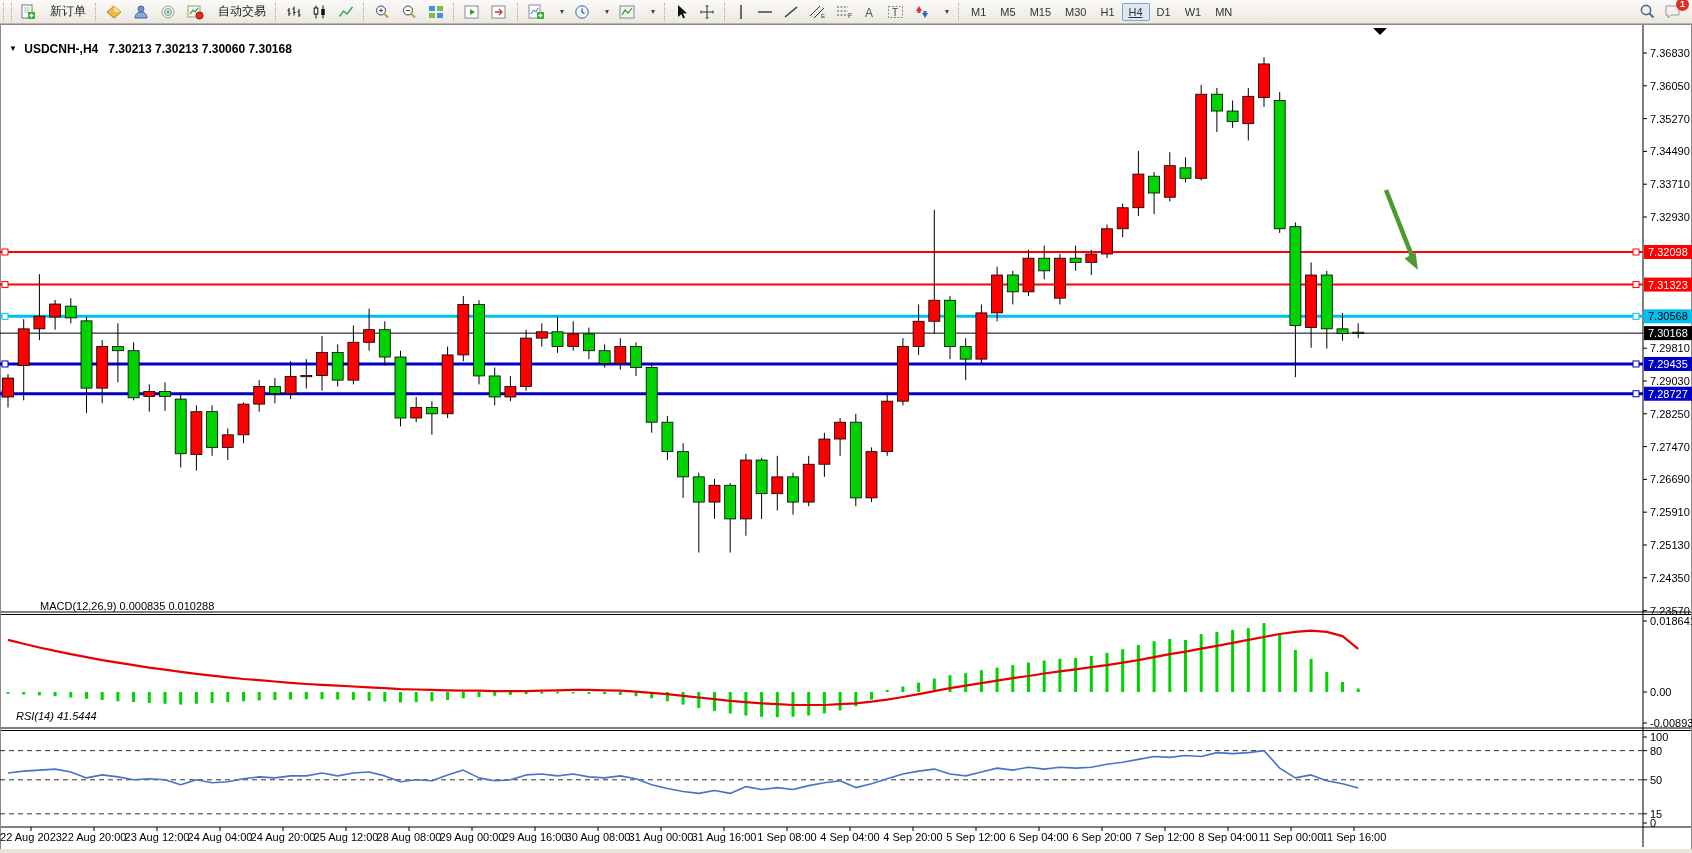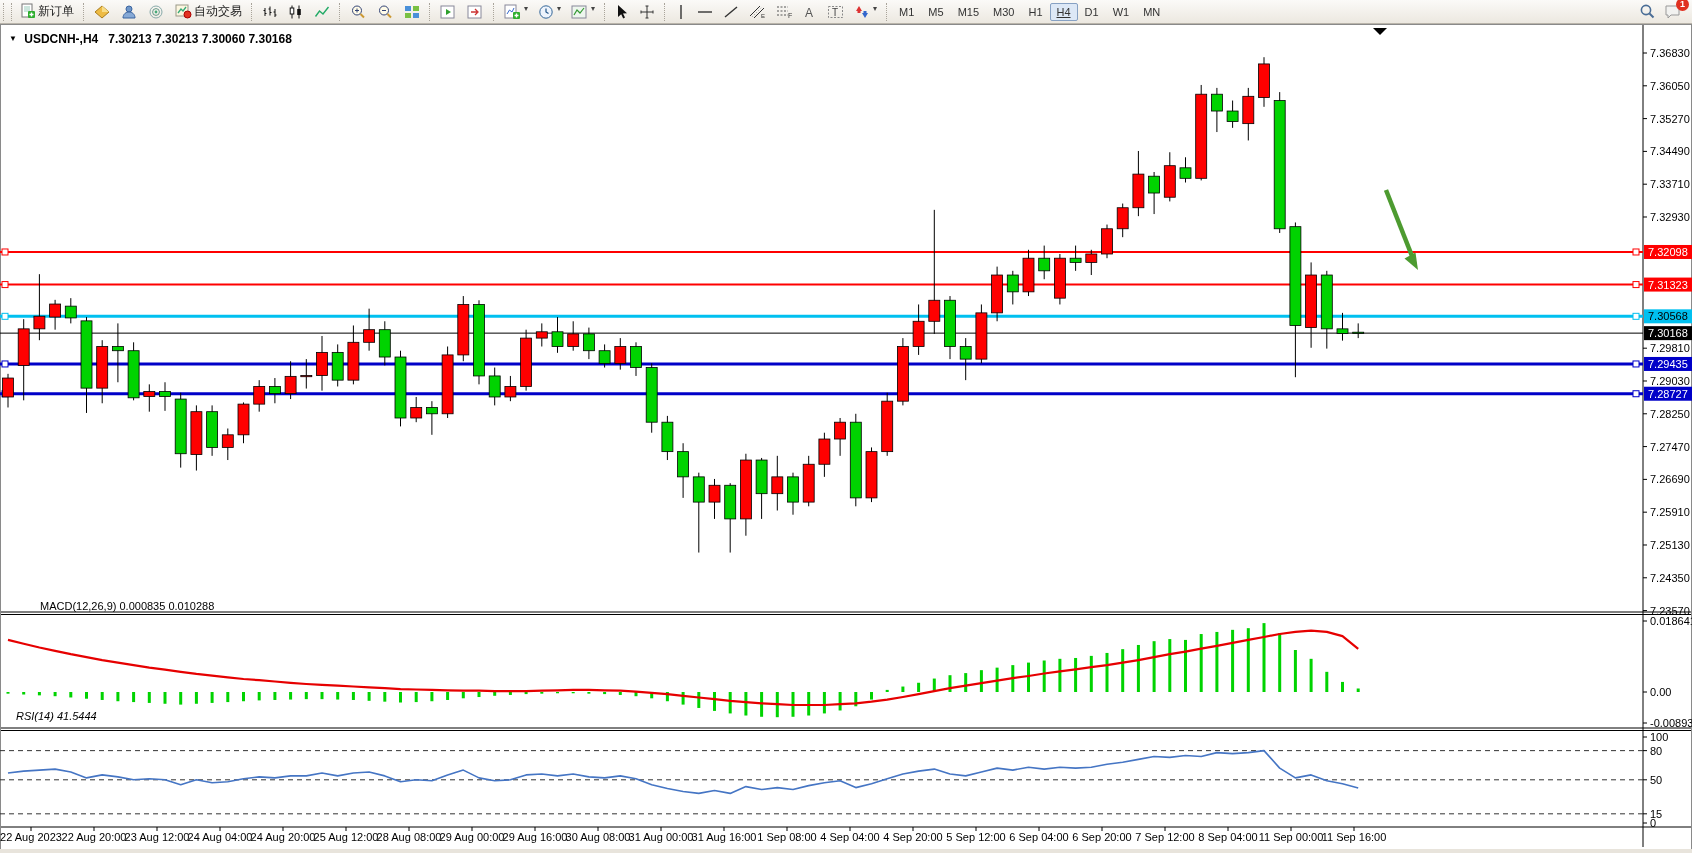--- a/index.html
+++ b/index.html
@@ -3,32 +3,32 @@
 <meta charset="utf-8">
 <style>
   html,body{margin:0;padding:0;background:#fff;font-family:"Liberation Sans",sans-serif;}
   #app{position:relative;width:1692px;height:853px;background:#fff;overflow:hidden;}
   
   .toolbar{position:absolute;left:0;top:0;width:1692px;height:23px;
     background:linear-gradient(#fbfaf8,#ece8e0);border-bottom:1px solid #b9b4aa;
     display:flex;align-items:center;font-size:12px;color:#222;}
   .grip{width:7px;height:18px;border-left:1px dotted #a9a49a;border-right:1px dotted #a9a49a;margin:0 3px;}
   .sep{width:1px;height:18px;border-left:1px dotted #a9a49a;margin:0 4px;}
-  .tbtn{display:flex;gap:2px;padding:2px 4px;border:1px solid transparent;border-radius:2px;white-space:nowrap;}
+  .tbtn{display:flex;align-items:center;gap:14px;padding:2px 4px;border:1px solid transparent;border-radius:2px;white-space:nowrap;}
   .caret{font-size:8px;color:#444;margin-left:1px;}
   .tf{padding:2px 6px;font-size:11px;color:#333;border:1px solid transparent;border-radius:2px;}
   .tf.active{background:#dde8f6;border-color:#87a1c3;text-decoration:underline;}
   .right-tools{margin-left:auto;display:flex;align-items:center;gap:8px;padding-right:10px;}
   .badge{position:absolute;top:-5px;right:-7px;background:#e03020;color:#fff;border-radius:50%;
     width:13px;height:13px;font-size:9px;line-height:13px;text-align:center;font-weight:bold;}
   .chatwrap{position:relative;}
   svg.ic{display:block;}
   
   .chart-frame{position:absolute;left:0;top:24px;width:1690px;height:824px;border:1px solid #8a8a8a;background:#fff;}
-  .chart-title{position:absolute;left:8px;top:7px;font-size:12px;font-weight:600;color:#000;z-index:5;}
+  .chart-title{position:absolute;left:8px;top:17px;font-size:12px;font-weight:600;color:#000;z-index:5;}
   .chart-title .tri{font-size:8px;vertical-align:2px;margin-right:4px;}
   .ind-label{position:absolute;font-size:11px;color:#000;z-index:5;}
   #macd-label{left:16px;top:600px;margin-left:24px;}
   #rsi-label{left:16px;top:710px;font-style:italic;}
   .statusbar{position:absolute;left:0;top:849px;width:1692px;height:4px;background:#e8e4dc;}
   #chart-svg{position:absolute;left:0;top:0;}
 </style>
 </head>
 <body>
 

